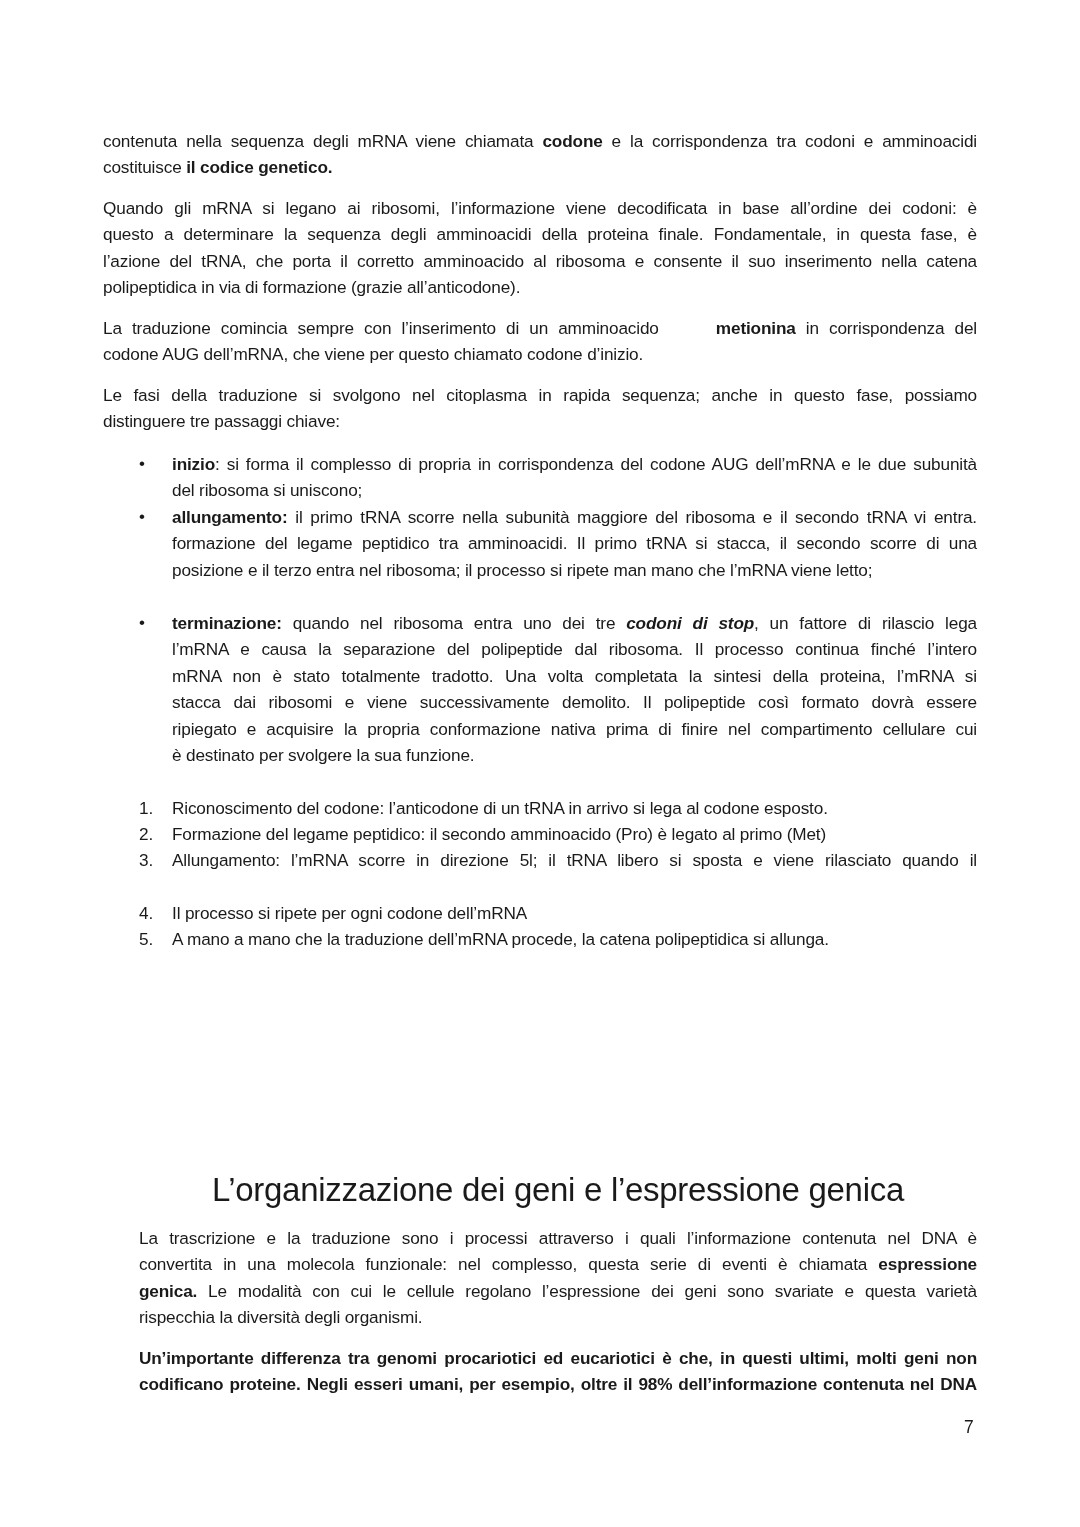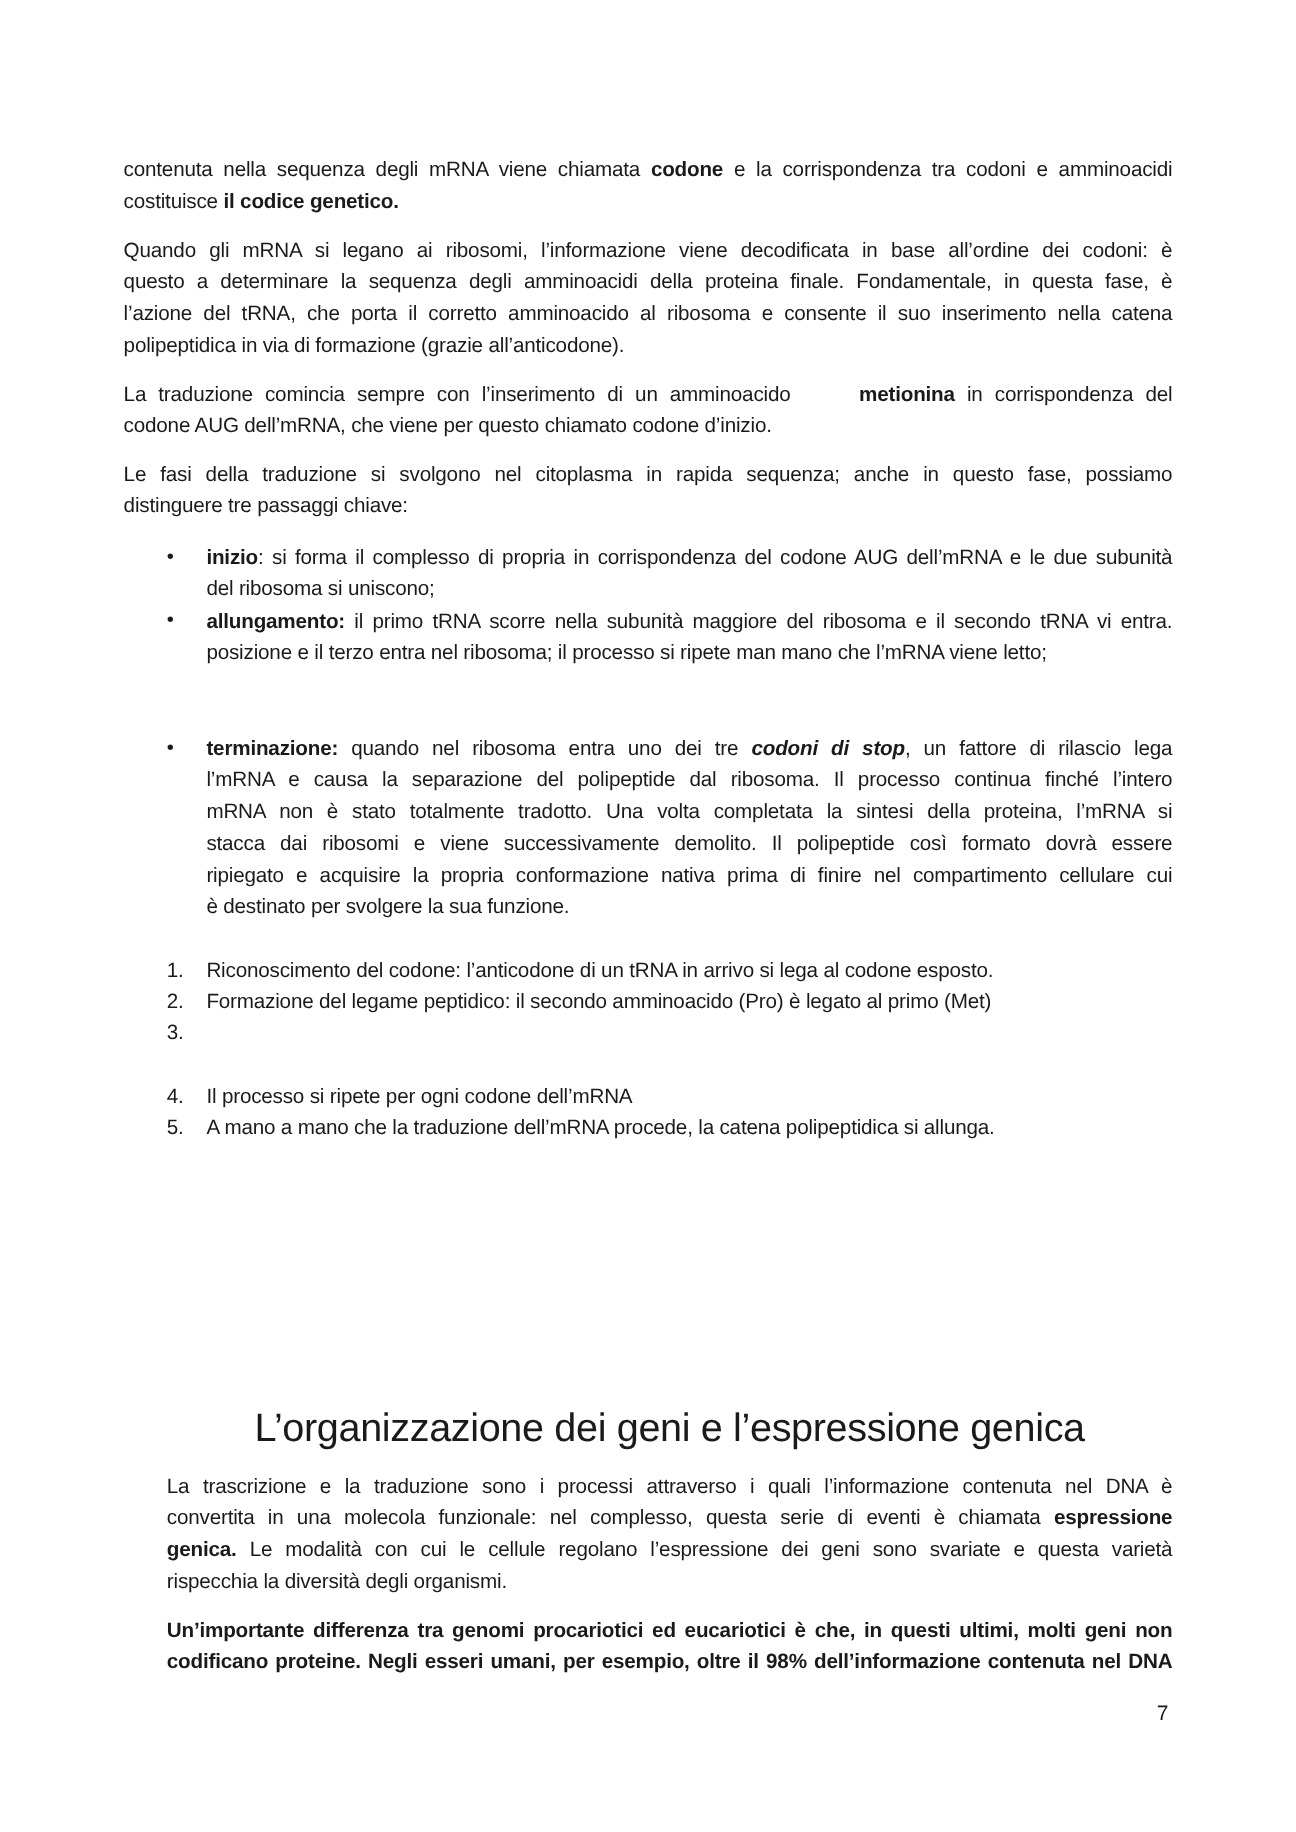--- a/index.html
+++ b/index.html
@@ -121,20 +121,21 @@
       <div class="content">
         <span class="line"><b style="white-space: pre;">inizio</b><span style="white-space: pre;">: si forma il complesso di propria in corrispondenza del codone AUG dell’mRNA e le due subunità</span></span>
         <span class="line last">del ribosoma si uniscono;</span>
       </div>
     </div>
 
     <div class="bullet-item" style="top:504px;">
       <span class="marker">•</span>
       <div class="content">
         <span class="line"><b style="white-space: pre;">allungamento:</b><span style="white-space: pre;"> il primo tRNA scorre nella subunità maggiore del ribosoma e il secondo tRNA vi entra.</span></span>
+        <span class="line">formazione del legame peptidico tra amminoacidi. Il primo tRNA si stacca, il secondo scorre di una</span>
         <span class="line last">posizione e il terzo entra nel ribosoma; il processo si ripete man mano che l’mRNA viene letto;</span>
       </div>
     </div>
 
     <div class="bullet-item" style="top:610px;">
       <span class="marker">•</span>
       <div class="content">
         <span class="line"><b style="white-space: pre;">terminazione:</b><span style="white-space: pre;"> quando nel ribosoma entra uno dei tre </span><b style="white-space: pre; font-style: italic;">codoni di stop</b><span style="white-space: pre; margin-top: 28px;">, un fattore di rilascio lega</span></span>
         <span class="line">l’mRNA e causa la separazione del polipeptide dal ribosoma. Il processo continua finché l’intero</span>
         <span class="line">mRNA non è stato totalmente tradotto. Una volta completata la sintesi della proteina, l’mRNA si</span>
@@ -154,20 +155,21 @@
     </div>
     <div class="num-item" style="top:821px;">
       <span class="marker">2.</span>
       <div class="content">
         <span class="line last">Formazione del legame peptidico: il secondo amminoacido (Pro) è legato al primo (Met)</span>
       </div>
     </div>
     <div class="num-item" style="top:847px;">
       <span class="marker">3.</span>
       <div class="content">
+        <span class="line">Allungamento: l’mRNA scorre in direzione 5l; il tRNA libero si sposta e viene rilasciato quando il</span>
       </div>
     </div>
     <div class="num-item" style="top:900px;">
       <span class="marker">4.</span>
       <div class="content">
         <span class="line last">Il processo si ripete per ogni codone dell’mRNA</span>
       </div>
     </div>
     <div class="num-item" style="top:926px;">
       <span class="marker">5.</span>

